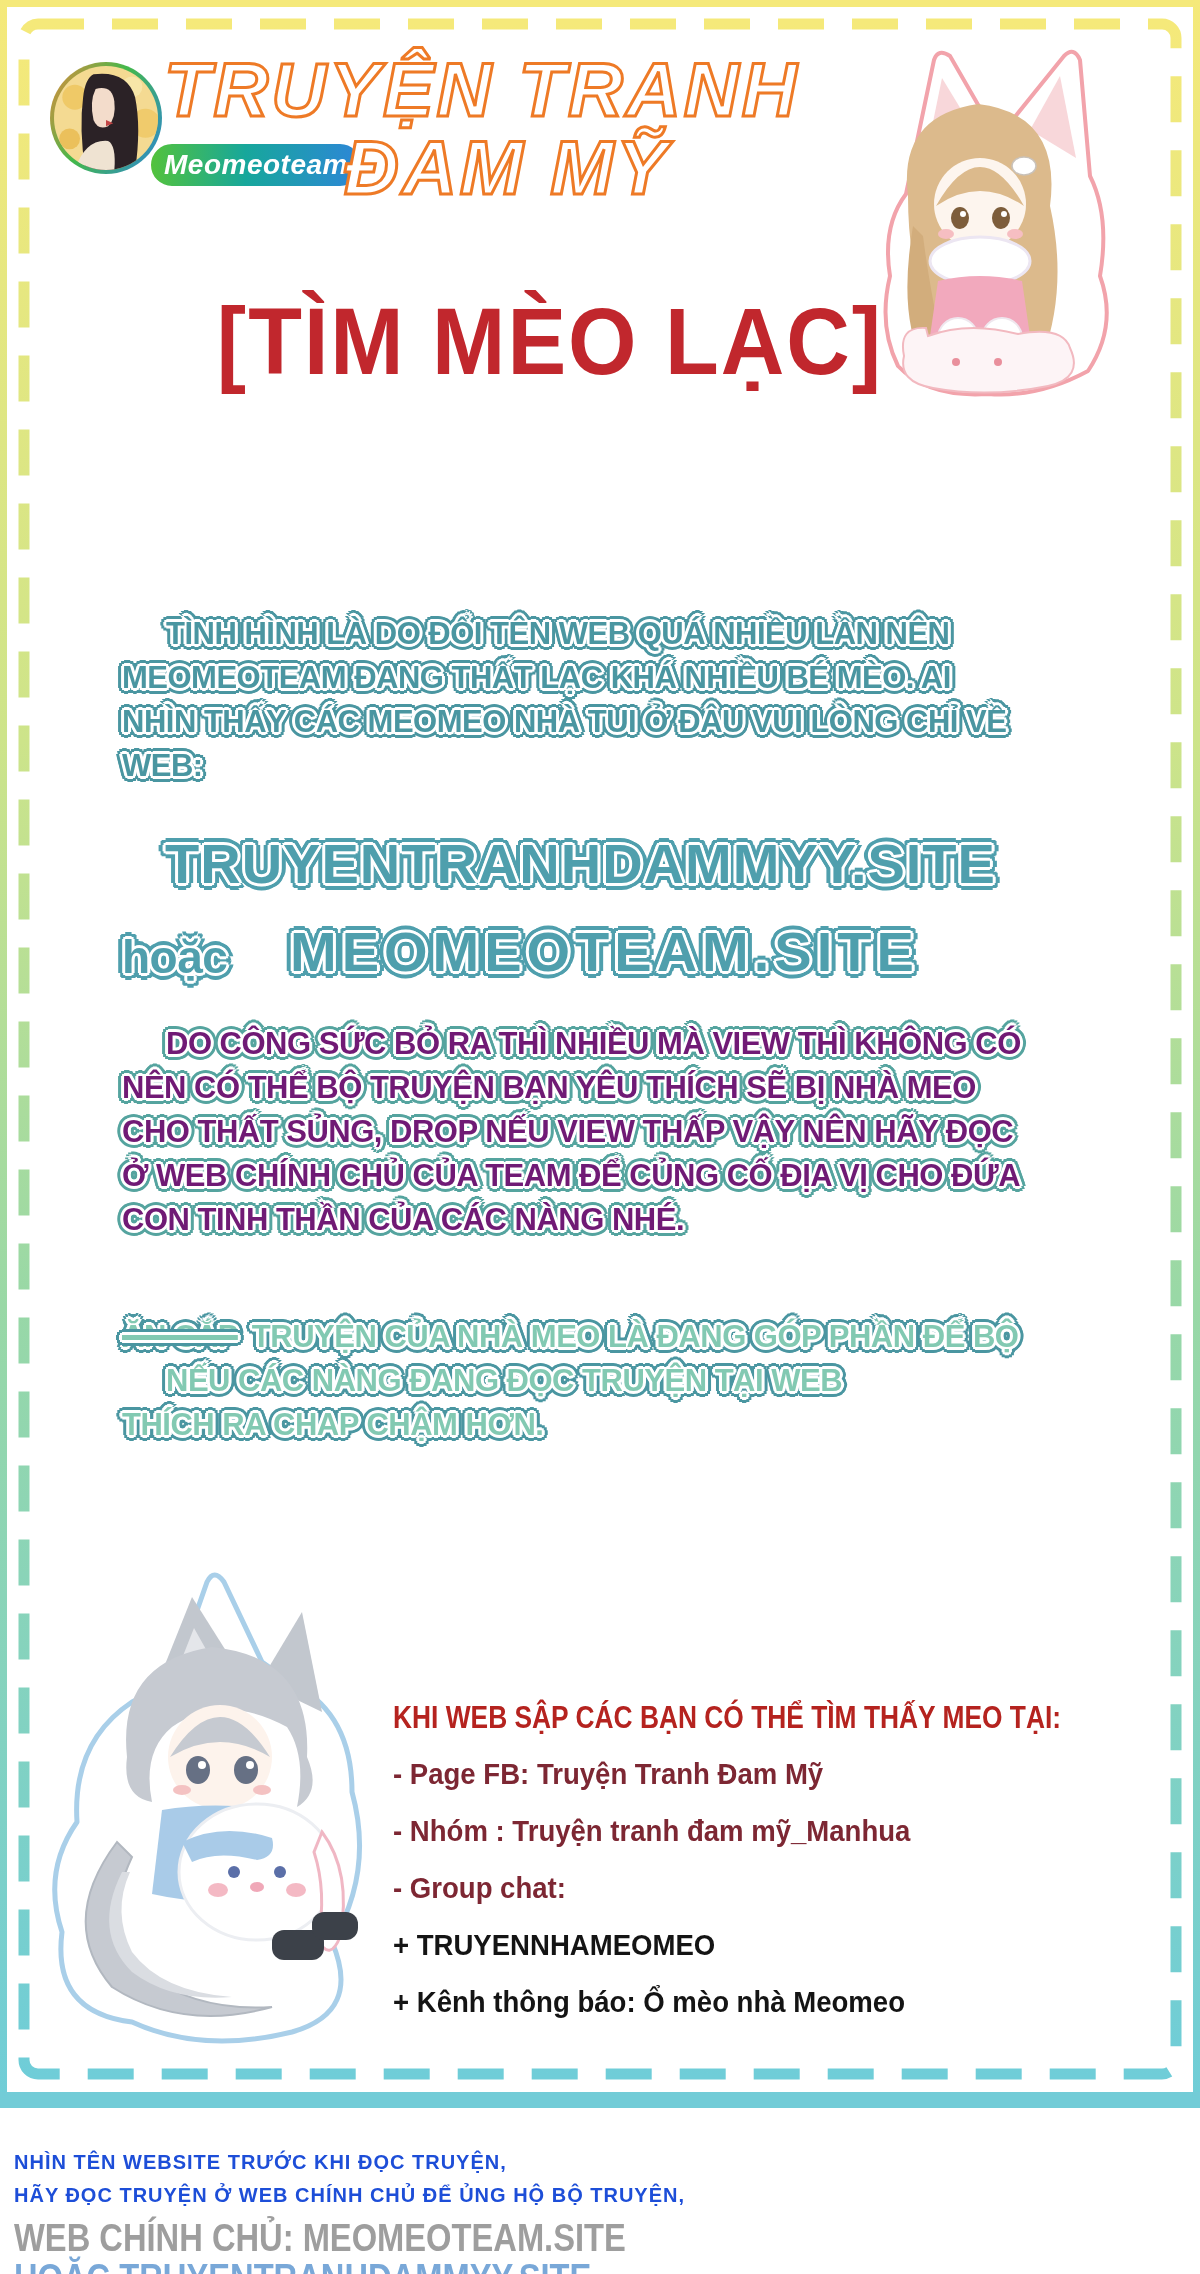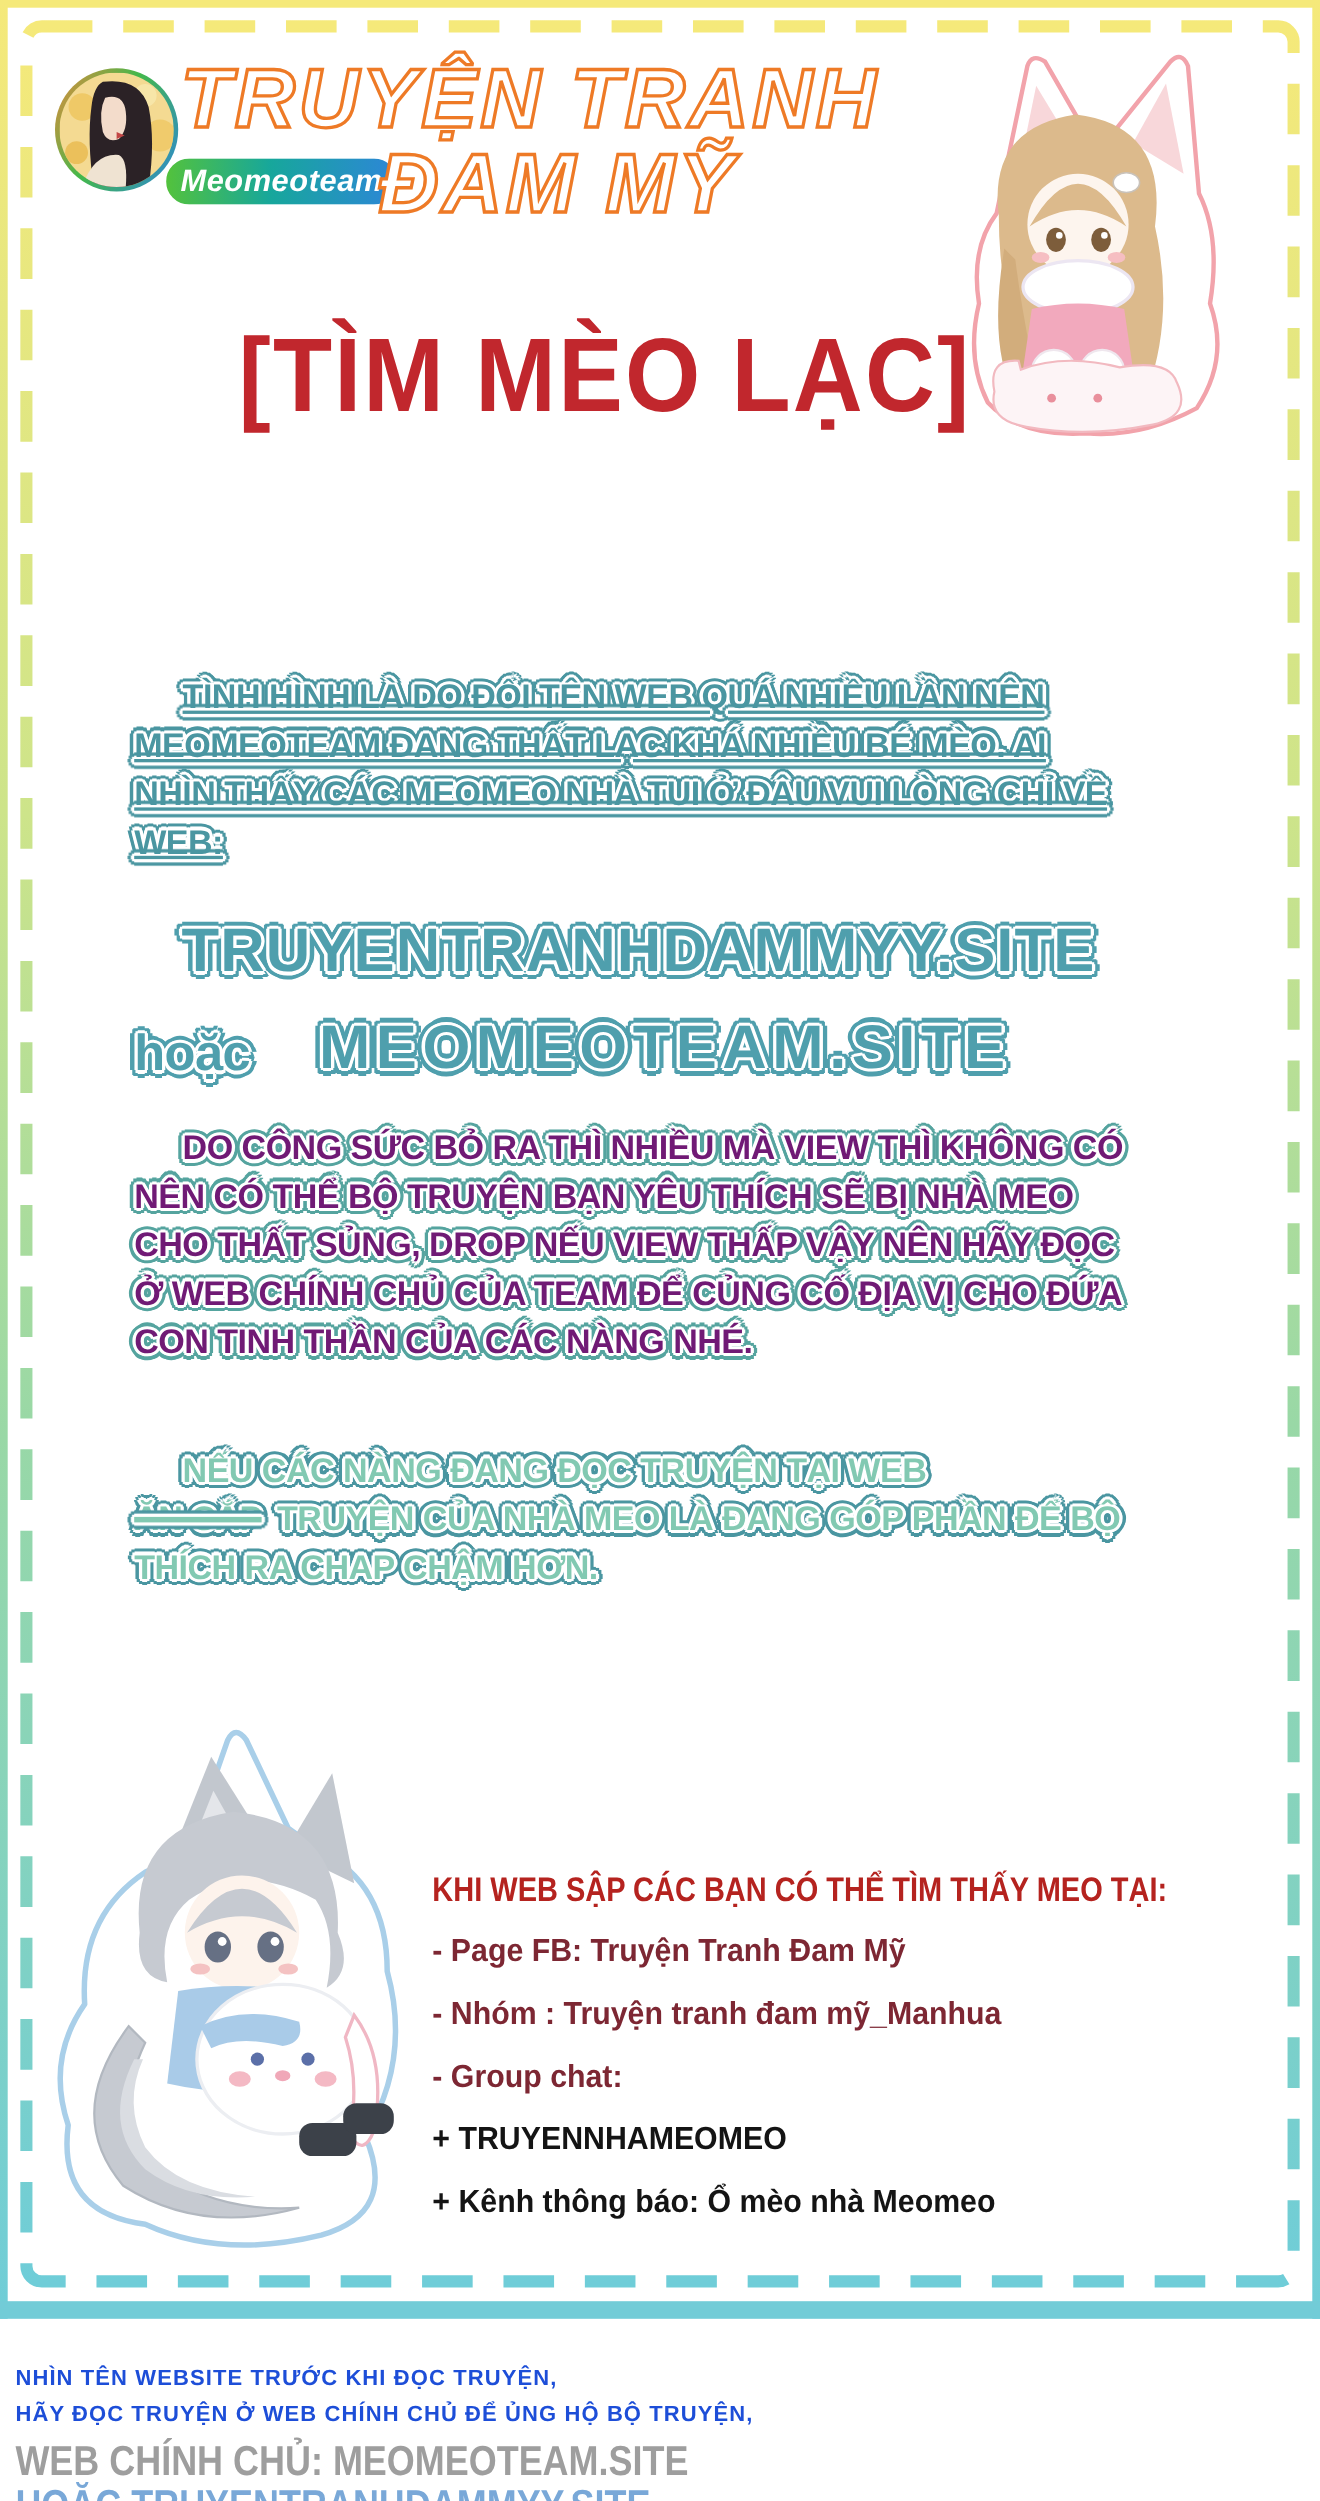--- a/index.html
+++ b/index.html
@@ -45,21 +45,21 @@
     color:#c1272d;font-size:88px;font-weight:800;letter-spacing:2px;white-space:nowrap;
     transform:scaleY(1.08);transform-origin:top left;line-height:1;
   }
 
   
   .txt-sticker{font-weight:800;white-space:nowrap;line-height:44px;letter-spacing:-0.5px;}
   .c1{color:#4a96a1;text-shadow:
     -3px 0 0 #fff,3px 0 0 #fff,0 -3px 0 #fff,0 3px 0 #fff,-2px -2px 0 #fff,2px -2px 0 #fff,-2px 2px 0 #fff,2px 2px 0 #fff,
     -6px 0 0 #4a96a1,6px 0 0 #4a96a1,0 -6px 0 #4a96a1,0 6px 0 #4a96a1,
     -5px -3px 0 #4a96a1,5px -3px 0 #4a96a1,-5px 3px 0 #4a96a1,5px 3px 0 #4a96a1,
-    -3px -5px 0 #4a96a1,3px -5px 0 #4a96a1,-3px 5px 0 #4a96a1,3px 5px 0 #4a96a1; text-decoration: underline;}
+    -3px -5px 0 #4a96a1,3px -5px 0 #4a96a1,-3px 5px 0 #4a96a1,3px 5px 0 #4a96a1;}
   .c2{color:#701a75;text-shadow:
     -3px 0 0 #fff,3px 0 0 #fff,0 -3px 0 #fff,0 3px 0 #fff,-2px -2px 0 #fff,2px -2px 0 #fff,-2px 2px 0 #fff,2px 2px 0 #fff,
     -6px 0 0 #55a49f,6px 0 0 #55a49f,0 -6px 0 #55a49f,0 6px 0 #55a49f,
     -5px -3px 0 #55a49f,5px -3px 0 #55a49f,-5px 3px 0 #55a49f,5px 3px 0 #55a49f,
     -3px -5px 0 #55a49f,3px -5px 0 #55a49f,-3px 5px 0 #55a49f,3px 5px 0 #55a49f;}
   .c3{color:#82c9b2;text-shadow:
     -3px 0 0 #fff,3px 0 0 #fff,0 -3px 0 #fff,0 3px 0 #fff,-2px -2px 0 #fff,2px -2px 0 #fff,-2px 2px 0 #fff,2px 2px 0 #fff,
     -6px 0 0 #4a96a1,6px 0 0 #4a96a1,0 -6px 0 #4a96a1,0 6px 0 #4a96a1,
     -5px -3px 0 #4a96a1,5px -3px 0 #4a96a1,-5px 3px 0 #4a96a1,5px 3px 0 #4a96a1,
     -3px -5px 0 #4a96a1,3px -5px 0 #4a96a1,-3px 5px 0 #4a96a1,3px 5px 0 #4a96a1;}
@@ -181,24 +181,24 @@
 
   <div class="para" id="para2">
     <div class="txt-sticker c2 indent">DO CÔNG SỨC BỎ RA THÌ NHIỀU MÀ VIEW THÌ KHÔNG CÓ</div>
     <div class="txt-sticker c2">NÊN CÓ THỂ BỘ TRUYỆN BẠN YÊU THÍCH SẼ BỊ NHÀ MEO</div>
     <div class="txt-sticker c2">CHO THẤT SỦNG, DROP NẾU VIEW THẤP VẬY NÊN HÃY ĐỌC</div>
     <div class="txt-sticker c2">Ở WEB CHÍNH CHỦ CỦA TEAM ĐỂ CỦNG CỐ ĐỊA VỊ CHO ĐỨA</div>
     <div class="txt-sticker c2">CON TINH THẦN CỦA CÁC NÀNG NHÉ.</div>
   </div>
 
   <div class="para" id="para3">
-    <div class="txt-sticker c3 indent">NẾU CÁC NÀNG ĐANG ĐỌC TRUYỆN TẠI WEB</div>
     <div class="txt-sticker c3">
       <span class="strike">ĂN CẮP</span><span class="after-strike">TRUYỆN CỦA NHÀ MEO LÀ ĐANG GÓP PHẦN ĐỂ BỘ</span>
     </div>
+    <div class="txt-sticker c3 indent">NẾU CÁC NÀNG ĐANG ĐỌC TRUYỆN TẠI WEB</div>
     <div class="txt-sticker c3">THÍCH RA CHAP CHẬM HƠN.</div>
   </div>
 
   <svg class="mascot-bottom" width="380" height="515" viewBox="0 0 380 515">
     <path d="M150,140 L185,40 Q192,26 202,40 L240,120 L268,140 Q330,170 330,250 Q352,330 310,400 Q340,470 270,490 Q180,512 110,480 Q30,470 40,390 Q20,330 55,280 Q50,200 110,160 Z" fill="#ffffff" stroke="#a9cfe9" stroke-width="5" stroke-linejoin="round"></path>
     <path d="M120,180 L170,55 L230,150 Z" fill="#c2c7ce"></path>
     <path d="M138,172 L172,86 L208,150 Z" fill="#e4e6ea"></path>
     <path d="M238,140 L280,70 L300,170 Z" fill="#c2c7ce"></path>
     <path d="M105,215 Q95,120 190,105 Q290,115 285,215 Q300,250 275,265 Q285,215 265,185 Q200,150 150,185 Q120,210 130,260 Q100,255 105,215 Z" fill="#c6cad1"></path>
     <circle cx="198" cy="215" r="52" fill="#fdf3ec"></circle>

